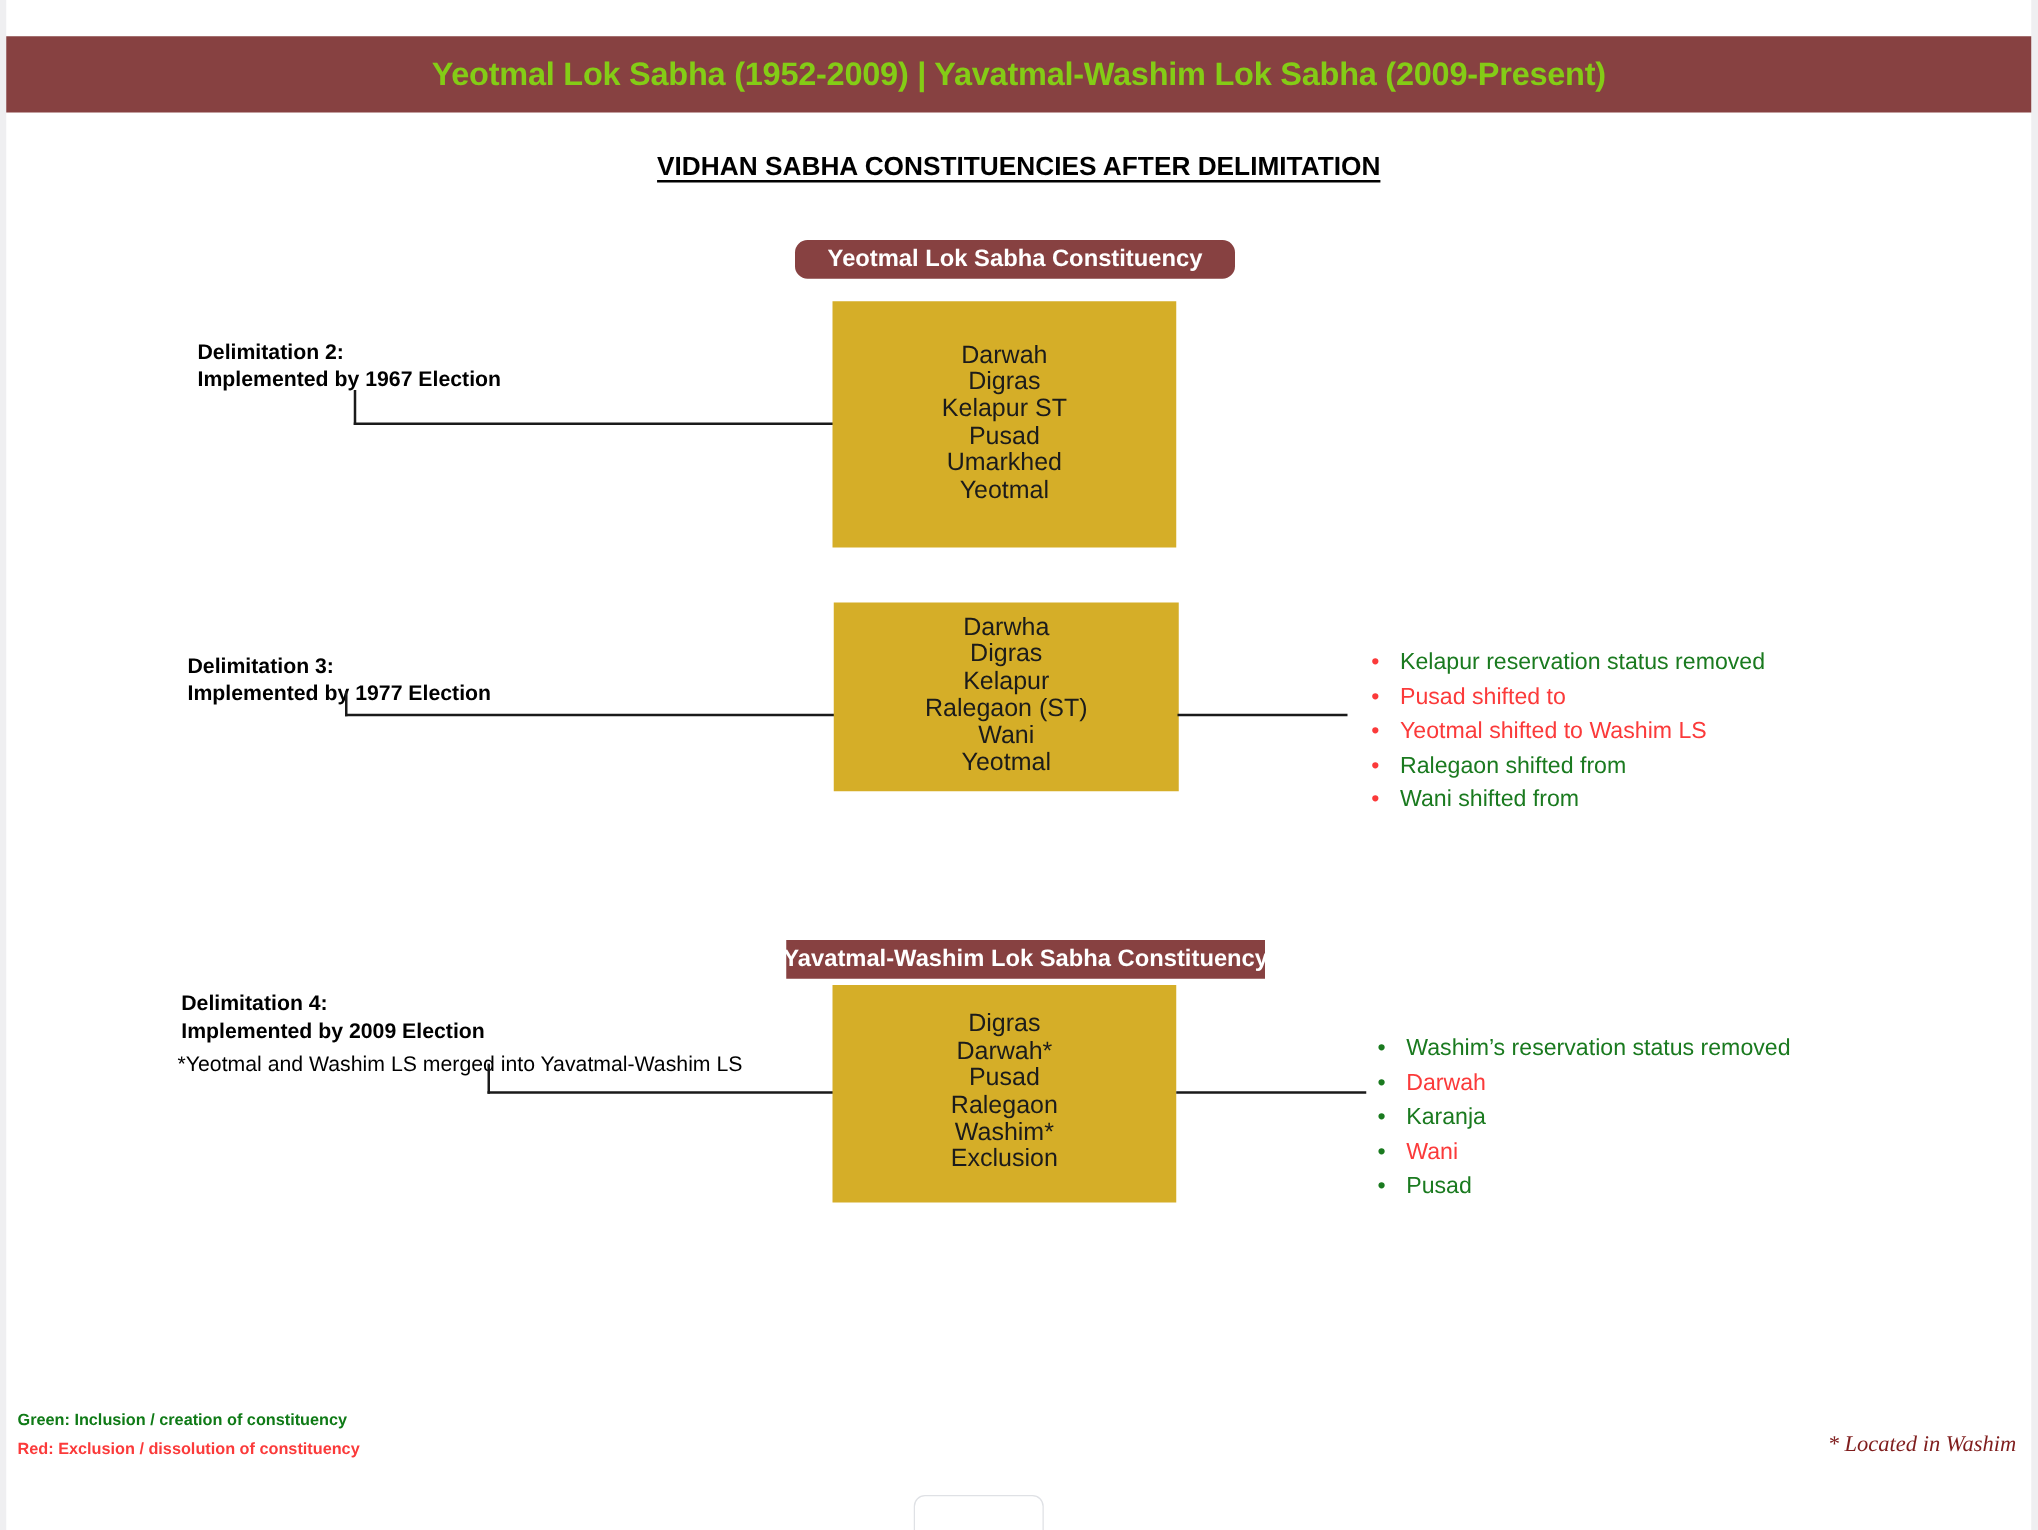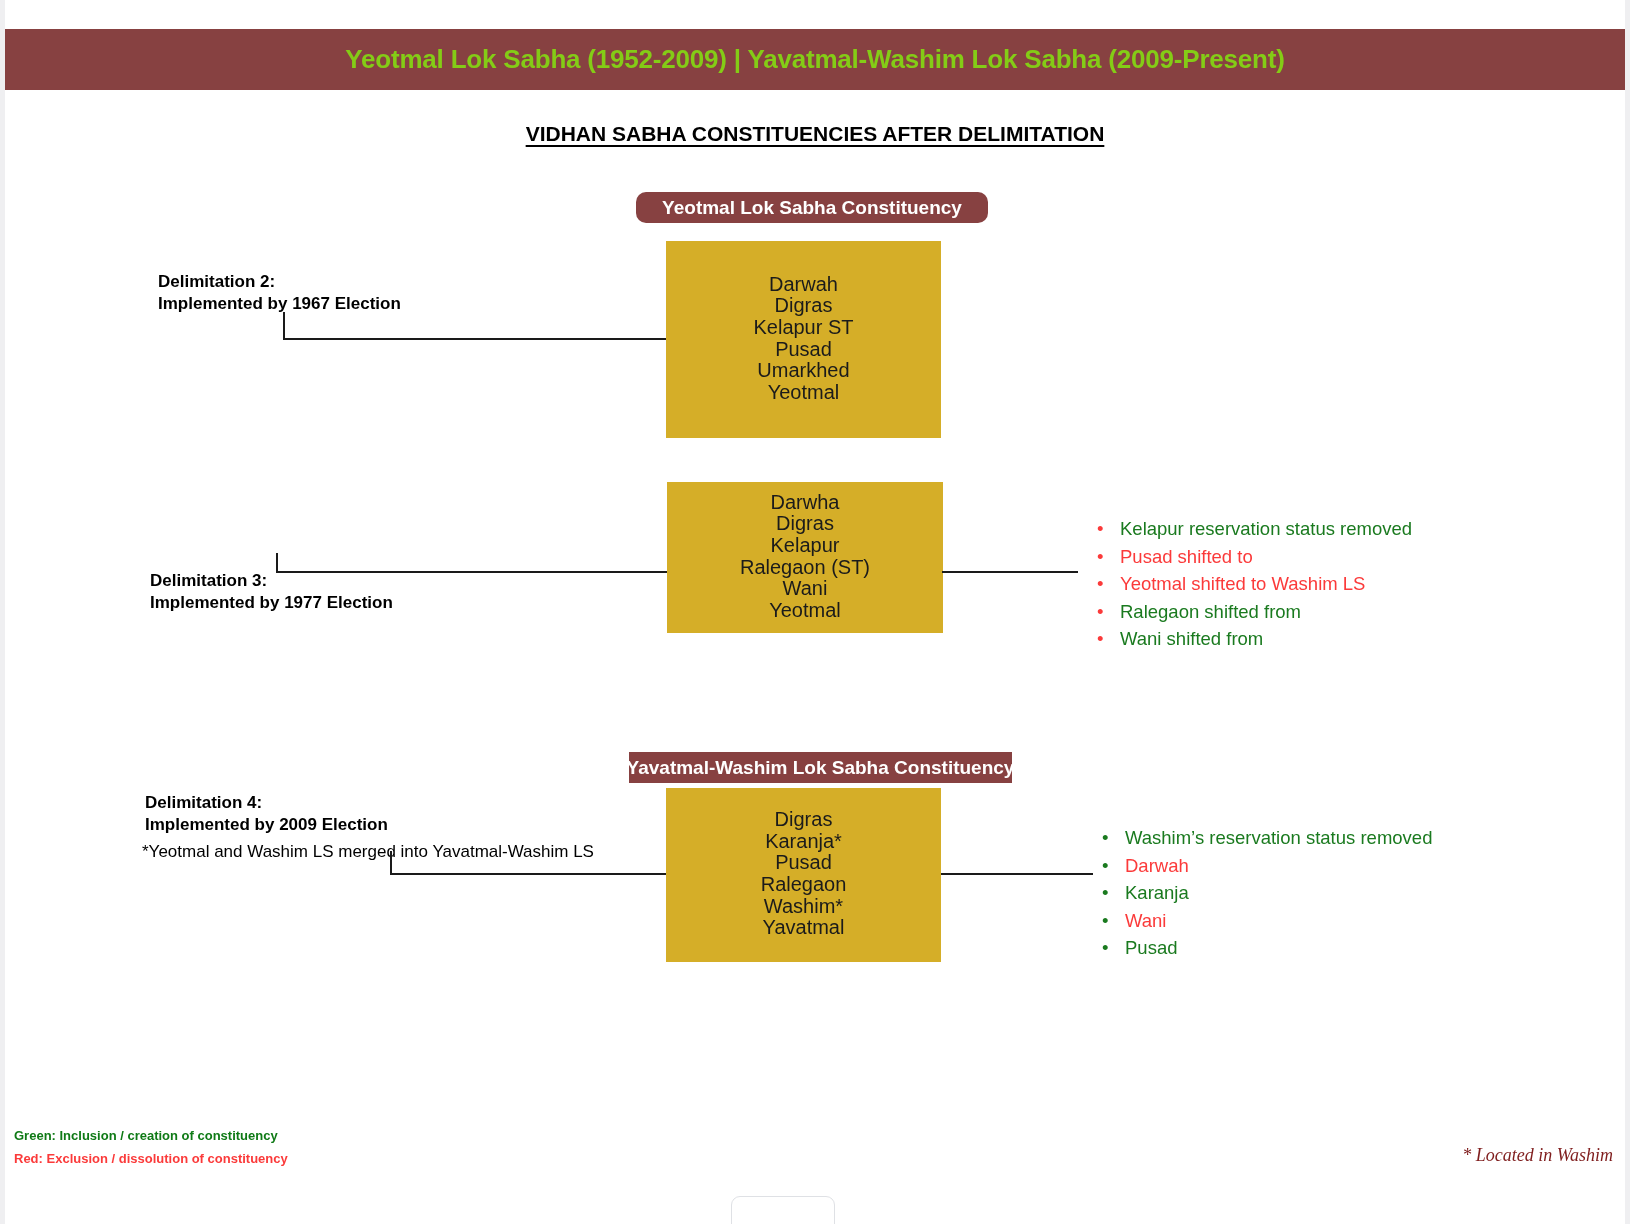--- a/index.html
+++ b/index.html
@@ -110,21 +110,21 @@
   
   .delim {
     position: absolute;
     color: #000000;
     font-size: 17px;
     font-weight: bold;
     line-height: 22px;
     white-space: nowrap;
   }
   #delim-2 { left: 158px; top: 271px; }
-  #delim-3 { left: 150px; top: 522px; margin-top: 48px; }
+  #delim-3 { left: 150px; top: 522px; }
   #delim-4 { left: 145px; top: 792px; }
   .delim .note {
     font-weight: normal;
     font-size: 17px;
     display: block;
     margin-top: 5px;
     margin-left: -3px;
   }
 
   
@@ -280,25 +280,25 @@
 
   <div class="delim" id="delim-4">
     <div>Delimitation 4:</div>
     <div>Implemented by 2009 Election</div>
     <span class="note">*Yeotmal and Washim LS merged into Yavatmal-Washim LS</span>
   </div>
   <div class="connector-v" id="c4-v"></div>
   <div class="connector-h" id="c4-h"></div>
   <div class="con-box" id="box-d4">
     <span class="cline">Digras</span>
-    <span class="cline">Karanja*</span>
+    <span class="cline">Darwah*</span>
     <span class="cline">Pusad</span>
     <span class="cline">Ralegaon</span>
     <span class="cline">Washim*</span>
-    <span class="cline">Yavatmal</span>
+    <span class="cline">Exclusion</span>
   </div>
   <div class="connector-h" id="c4-r"></div>
   <ul class="changes" id="changes-d4">
     <li class="green">Washim’s reservation status removed</li>
     <li class="red">Darwah</li>
     <li class="green">Karanja</li>
     <li class="red">Wani</li>
     <li class="green">Pusad</li>
   </ul>
 

